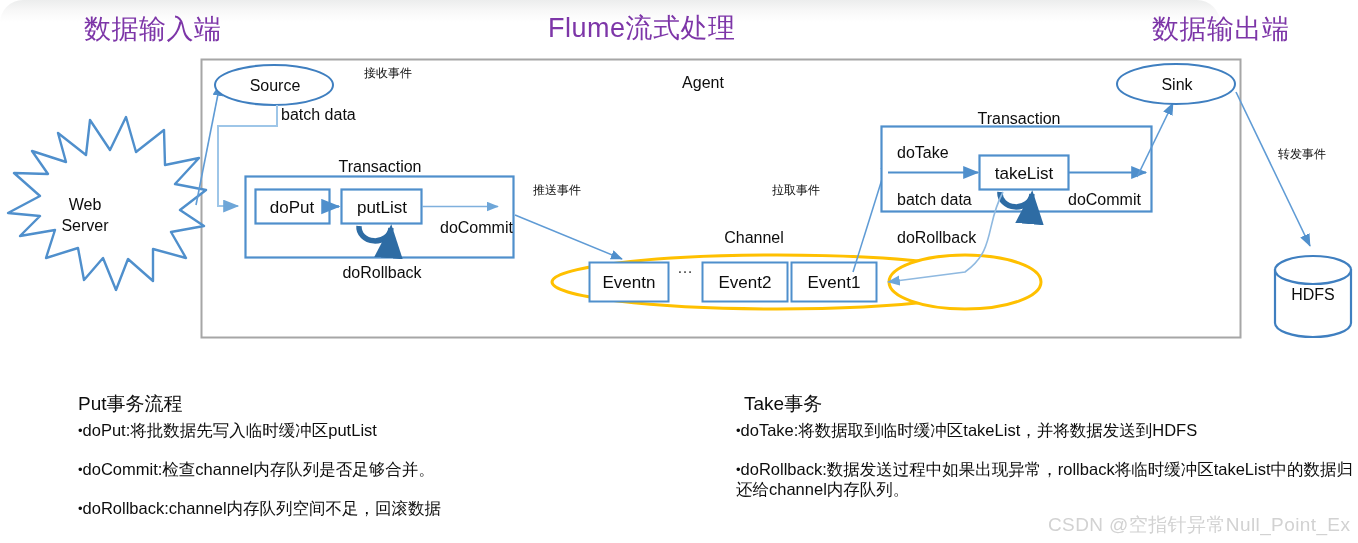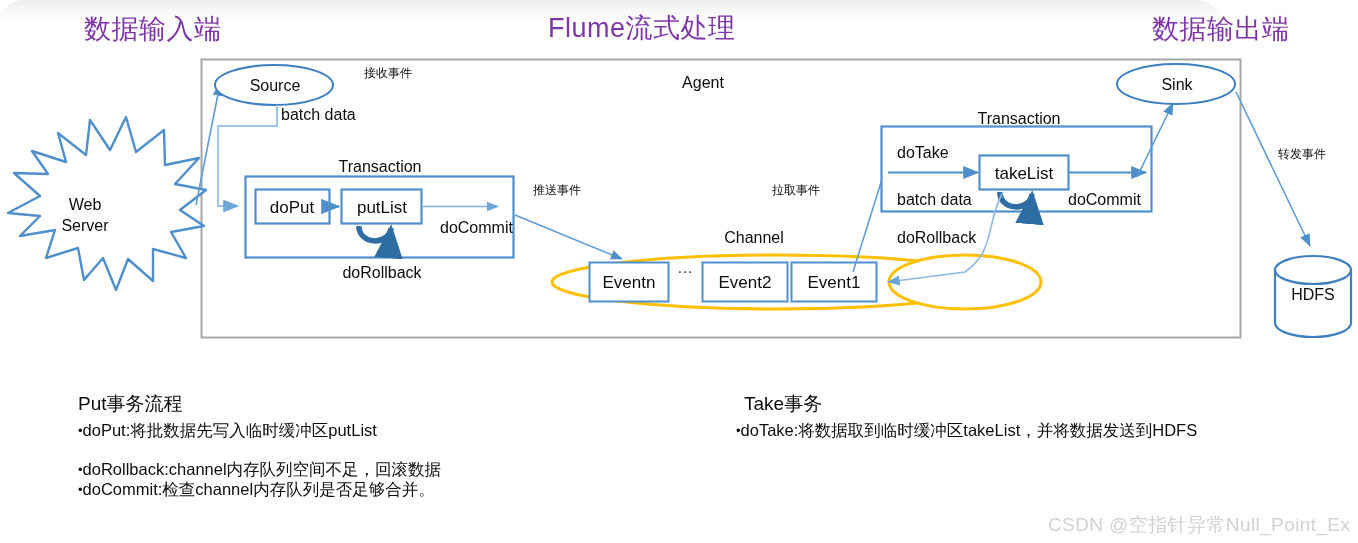--- a/index.html
+++ b/index.html
@@ -207,24 +207,25 @@
   <div class="abs lbl lbl-en ctr" style="left:1019px; top:119px;">Transaction</div>
   <div class="abs lbl lbl-en" style="left:897px; top:145px;">doTake</div>
   <div class="abs lbl lbl-box ctr" style="left:1024px; top:173px;text-align:right;">takeList</div>
   <div class="abs lbl lbl-en" style="left:897px; top:192px;">batch data</div>
   <div class="abs lbl lbl-en" style="left:1068px; top:192px;">doCommit</div>
   <div class="abs lbl lbl-en" style="left:897px; top:230px;">doRollback</div>
 
   <div class="notes" id="notes-left">
     <div class="note-title">Put事务流程</div>
     <div class="note-item"><span class="bullet">•</span><span>doPut:将批数据先写入临时缓冲区putList</span></div>
+    <div class="note-item"><span class="bullet">•</span><span>doCommit:检查channel内存队列是否足够合并。</span></div>
     <div class="note-item last"><span class="bullet">•</span><span>doRollback:channel内存队列空间不足，回滚数据</span></div>
-    <div class="note-item"><span class="bullet">•</span><span>doCommit:检查channel内存队列是否足够合并。</span></div>
   </div>
 
   <div class="notes" id="notes-right">
     <div class="note-title">Take事务</div>
     <div class="note-item"><span class="bullet">•</span><span>doTake:将数据取到临时缓冲区takeList，并将数据发送到HDFS</span></div>
+    <div class="note-item last"><span class="bullet">•</span><span>doRollback:数据发送过程中如果出现异常，rollback将临时缓冲区takeList中的数据归还给channel内存队列。</span></div>
   </div>
 
   <div id="watermark">CSDN @空指针异常Null_Point_Ex</div>
 
 </div>
 
 </body></html>

